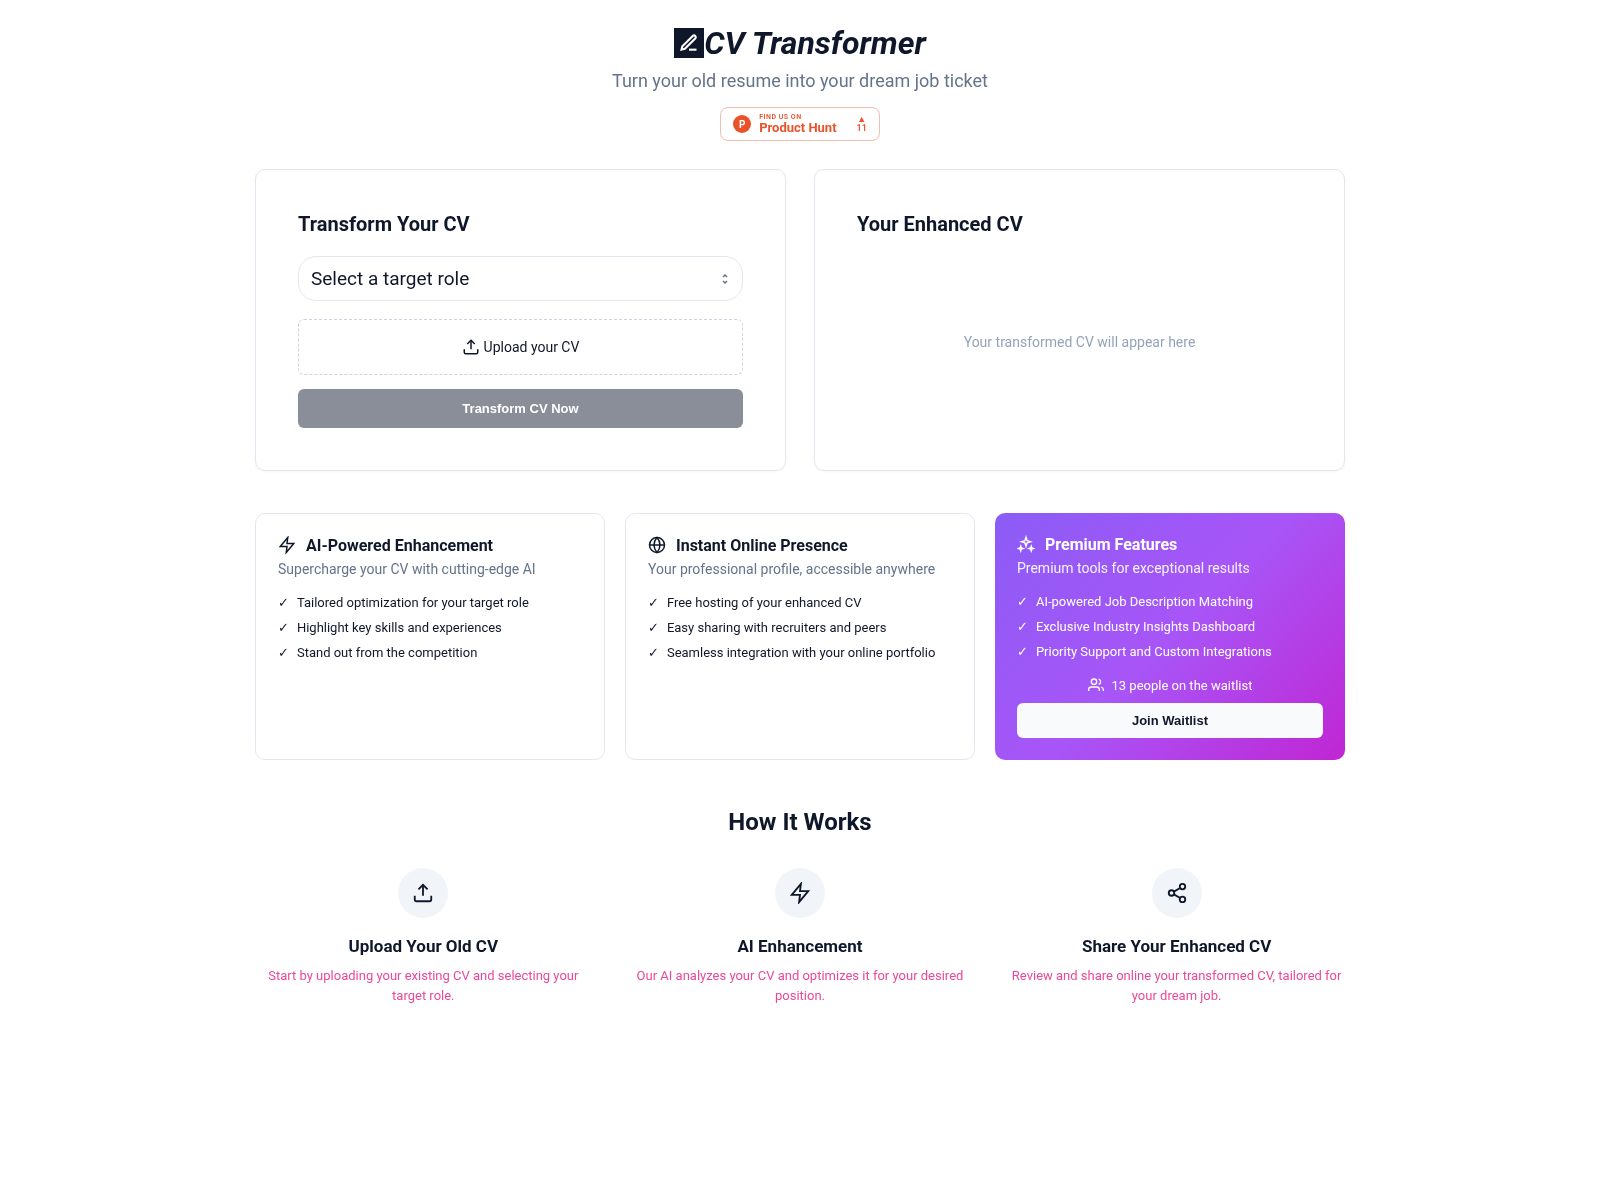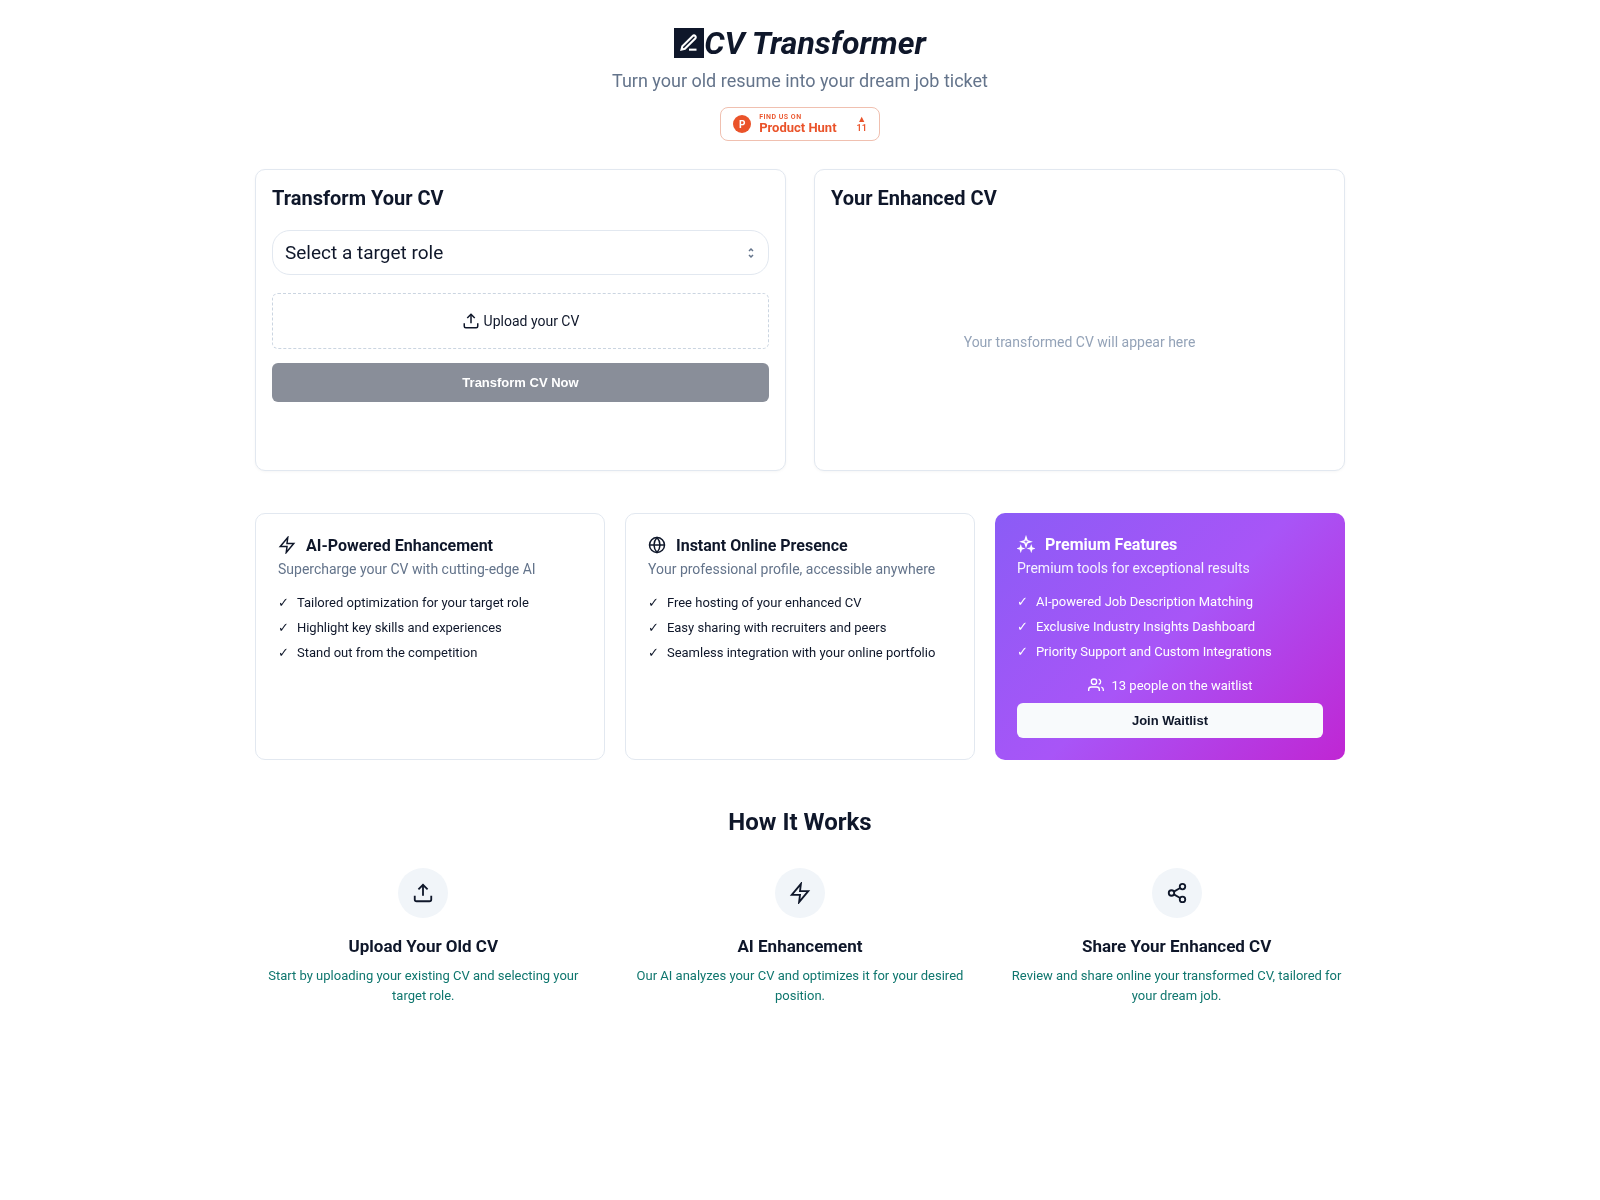--- a/index.html
+++ b/index.html
@@ -104,21 +104,21 @@
 .main-grid {
   display: grid;
   grid-template-columns: 1fr 1fr;
   gap: 28px;
   margin-bottom: 42px;
 }
 .card {
   background: #fff;
   border: 1px solid #e2e8f0;
   border-radius: 10px;
-  padding: 16px;
+  padding: 42px;
   box-shadow: 0 1px 3px rgba(0,0,0,0.04);
   min-height: 302px;
 }
 .card-title {
   font-size: 20px;
   font-weight: 700;
   margin-bottom: 20px;
 }
 .select-box {
   display: flex;
@@ -276,21 +276,21 @@
   justify-content: center;
   margin-bottom: 18px;
 }
 .how-item-title {
   font-size: 17px;
   font-weight: 700;
   margin-bottom: 10px;
 }
 .how-item-desc {
   font-size: 13px;
-  color: #0f766e;
+  color: #ec4899;
   line-height: 1.5;
 }
 svg {
   display: block;
 }
 </style>
 </head>
 <body>
 
 <div class="container">

